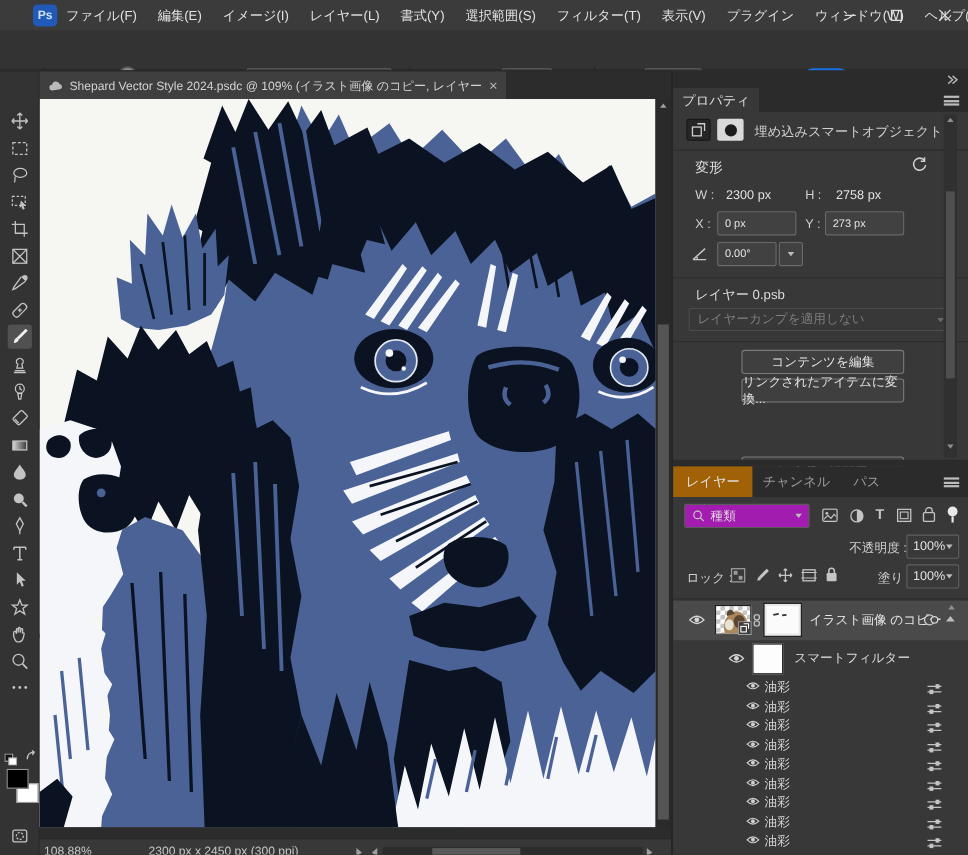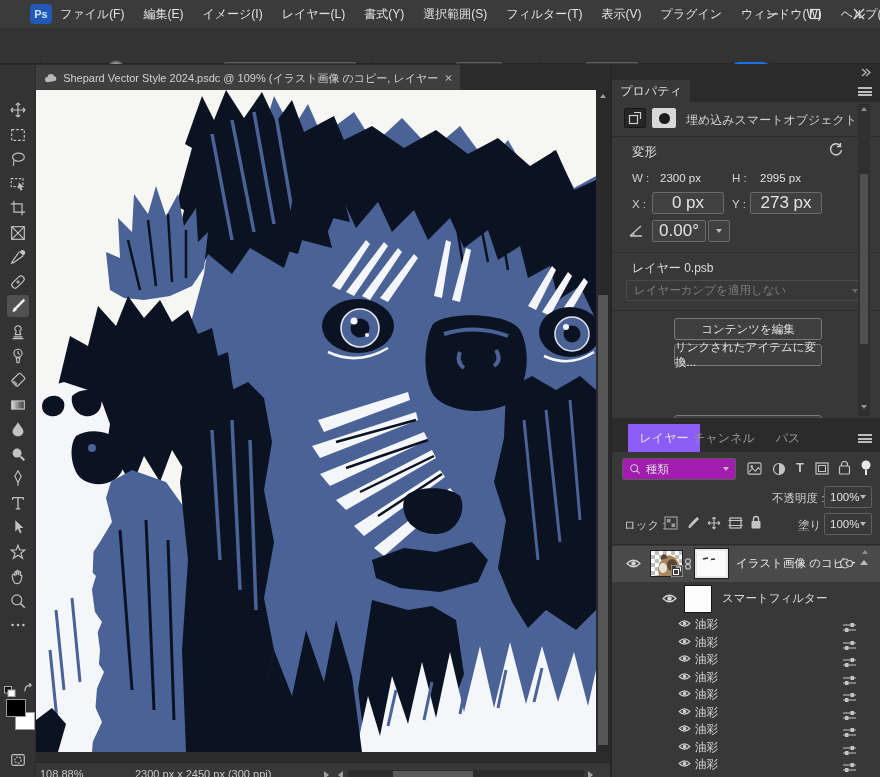--- a/index.html
+++ b/index.html
@@ -45,22 +45,22 @@
   #hscroll{left:312px;top:7px;width:236px;height:9px;background:#2c2c2c;}
   #hscroll-thumb{left:45px;top:1px;width:80px;height:7px;background:#5a5a5a;}
   .tri-r{width:0;height:0;border-top:4px solid transparent;border-bottom:4px solid transparent;border-left:5px solid #9f9f9f;}
   .tri-l{width:0;height:0;border-top:4px solid transparent;border-bottom:4px solid transparent;border-right:5px solid #9f9f9f;}
   
   #dock{left:610px;top:64px;width:270px;height:713px;background:#383838;border-left:2px solid #262626;}
   .strip{background:#2b2b2b;}
   .ptab{font-size:12px;color:#e0e0e0;display:flex;align-items:center;justify-content:center;}
   .ptab.inactive{color:#9c9c9c;}
   .plab{font-size:11.5px;color:#cfcfcf;white-space:nowrap;}
-  .pbox{background:#414141;border:1px solid #6a6a6a;border-radius:2px;font-size:17px;color:#e3e3e3;
-        display:flex;align-items:center;padding:0 6px;justify-content:center;}
+  .pbox{background:#414141;border:1px solid #6a6a6a;border-radius:2px;font-size:10px;color:#e3e3e3;
+        display:flex;align-items:center;padding:0 6px;}
   .pbtn{background:#3f3f3f;border:1px solid #7a7a7a;border-radius:3px;font-size:11.5px;color:#e3e3e3;
         display:flex;align-items:center;justify-content:center;}
   .divline{height:1px;background:#2c2c2c;}
   .menu3{width:14px;height:9px;border-top:2px solid #bdbdbd;border-bottom:2px solid #bdbdbd;}
   .menu3:before{content:"";display:block;height:2px;background:#bdbdbd;margin-top:1.5px;}
   .eye svg{display:block;}
   .layer-row{position:absolute;left:0;width:254px;}
   .oil-row{position:absolute;left:0;width:254px;height:17px;}
   .oil-label{position:absolute;left:83px;top:1px;font-size:11.5px;color:#d6d6d6;}
   .oil-row .eye{position:absolute;left:66px;top:3px;}
@@ -474,21 +474,21 @@
 
       <span class="plab abs" style="left:20px;top:42px;font-size:12.5px;color:#dedede;">変形</span>
       <svg class="abs" style="left:216px;top:40px;" width="16" height="16" viewBox="0 0 16 16">
           <path d="M12.5,4 A5.5,5.5 0 1 0 13.5,8" fill="none" stroke="#cfcfcf" stroke-width="1.4"></path>
           <path d="M12.5,1 V4.5 H9" fill="none" stroke="#cfcfcf" stroke-width="1.4"></path>
         </svg>
 
       <span class="plab abs" style="left:20px;top:70px;">W :</span>
       <span class="plab abs" style="left:48px;top:70px;color:#e0e0e0;">2300 px</span>
       <span class="plab abs" style="left:120px;top:70px;">H :</span>
-      <span class="plab abs" style="left:148px;top:70px;color:#e0e0e0;">2995 px</span>
+      <span class="plab abs" style="left:148px;top:70px;color:#e0e0e0;">2758 px</span>
 
       <span class="plab abs" style="left:20px;top:96px;">X :</span>
       <div class="pbox abs" style="left:40px;top:90px;width:72px;height:22px;">
           <span>0 px</span>
         </div>
       <span class="plab abs" style="left:120px;top:96px;">Y :</span>
       <div class="pbox abs" style="left:138px;top:90px;width:72px;height:22px;">
           <span>273 px</span>
         </div>
 
@@ -523,21 +523,21 @@
       <div class="abs" style="left:246px;top:2px;width:12px;height:312px;background:#303030;">
         <div class="abs" style="left:2.5px;top:3px;width:0;height:0;border-left:3.5px solid transparent;border-right:3.5px solid transparent;border-bottom:4px solid #8f8f8f;"></div>
         <div class="abs" style="left:2px;top:70px;width:8px;height:170px;background:#4f4f4f;"></div>
         <div class="abs" style="left:2.5px;bottom:3px;"><span class="car" style="border-top-color:#8f8f8f;"></span></div>
       </div>
     </div>
 
     <div class="abs strip" style="left:0;top:354px;width:268px;height:6px;"></div>
 
     <div class="abs strip" style="left:0;top:360px;width:268px;height:28px;">
-      <div class="ptab abs" style="left:16px;top:0;width:72px;height:28px;background:#8b5cf6;">
+      <div class="ptab abs" style="left:0;top:0;width:72px;height:28px;background:#a16207;">
           <span>レイヤー</span>
         </div>
       <div class="ptab inactive abs" style="left:72px;top:0;width:80px;height:28px;">
           <span>チャンネル</span>
         </div>
       <div class="ptab inactive abs" style="left:152px;top:0;width:48px;height:28px;">
           <span>パス</span>
         </div>
       <div class="menu3 abs" style="left:246px;top:10px;"></div>
     </div>

